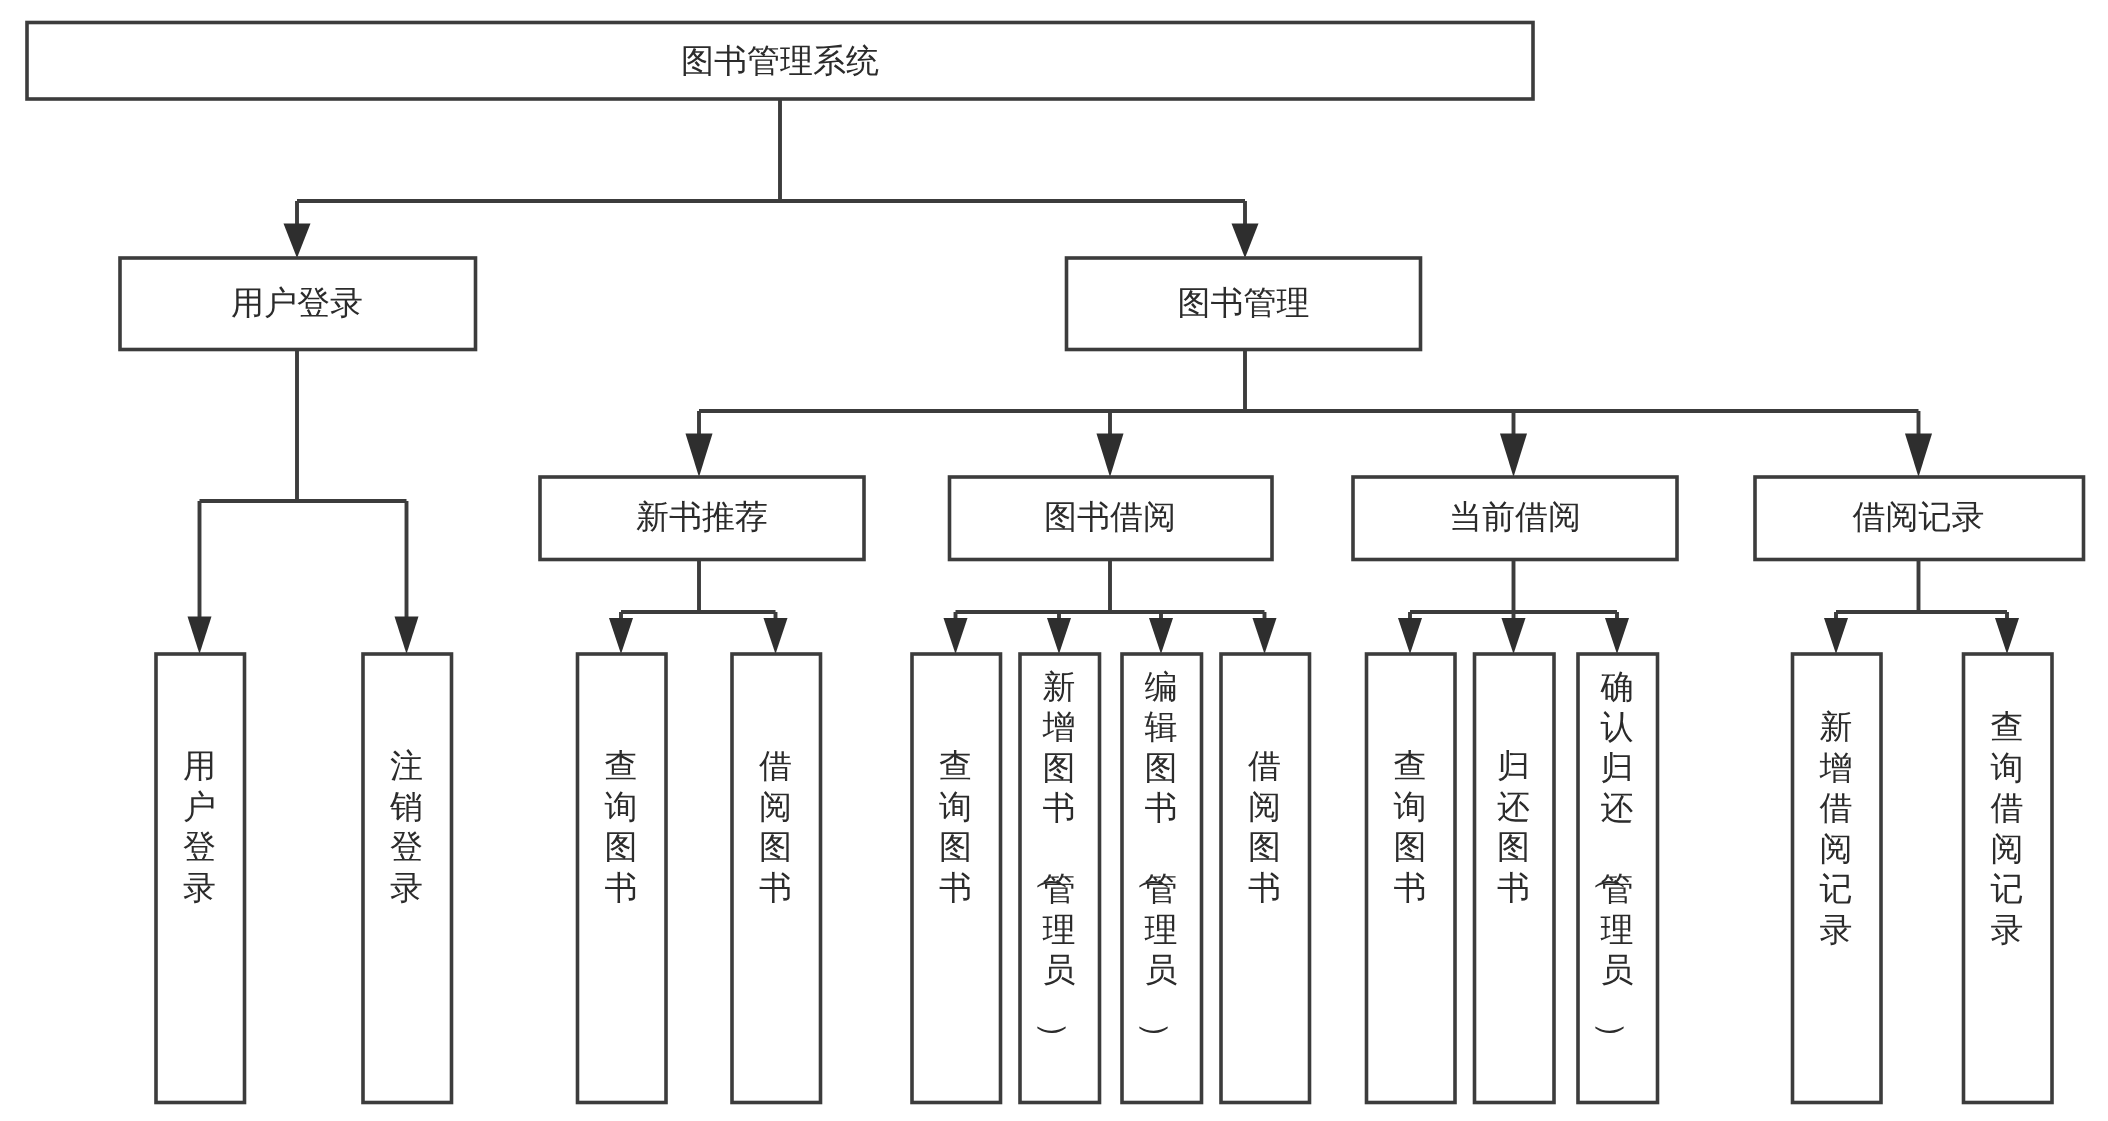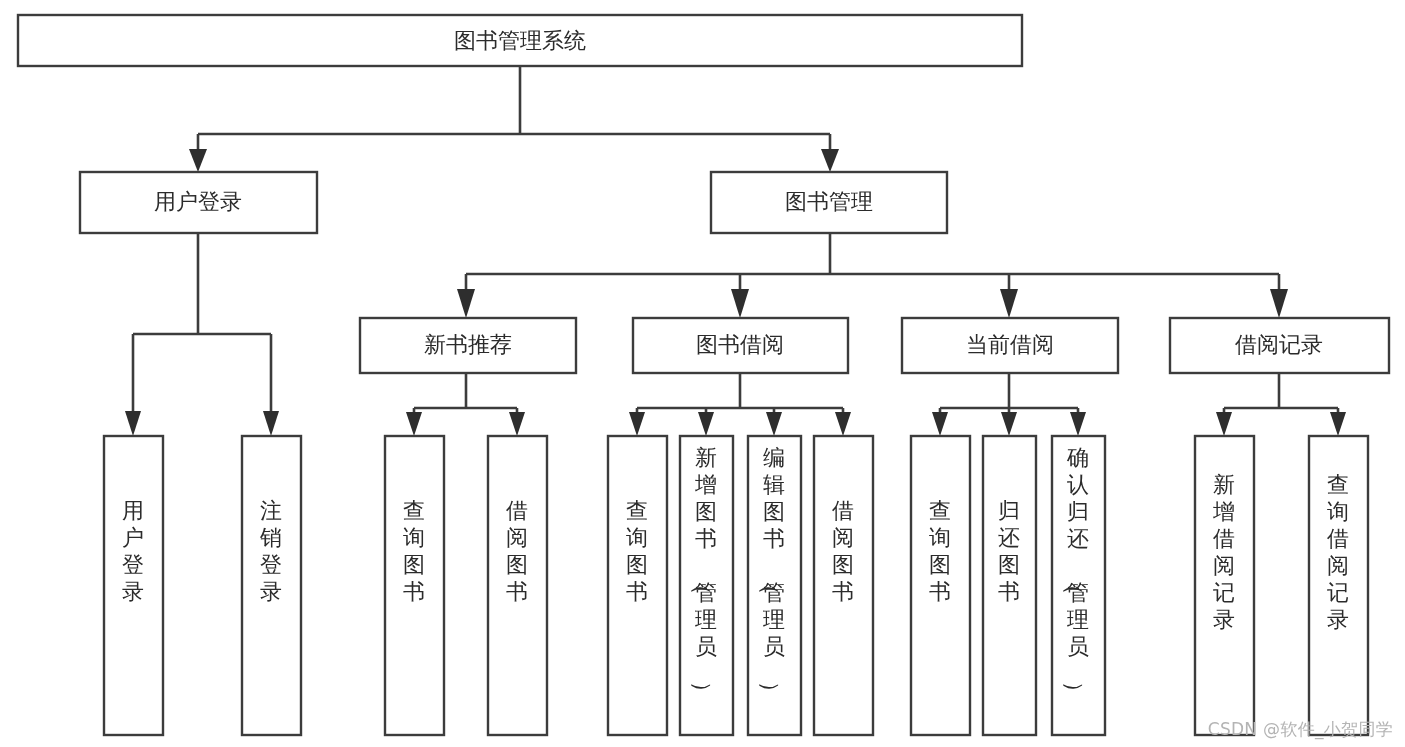--- a/index.html
+++ b/index.html
@@ -231,15 +231,14 @@
       <text class="node-label-vert" x="1224" y="492"><tspan x="1224" y="492">新</tspan><tspan x="1224" y="519">增</tspan><tspan x="1224" y="546">借</tspan><tspan x="1224" y="573">阅</tspan><tspan x="1224" y="600">记</tspan><tspan x="1224" y="627">录</tspan></text>
     </g>
 
     <g>
       <rect class="node-box" x="1309" y="436" width="59" height="299"></rect>
       <text class="node-label-vert" x="1338" y="492"><tspan x="1338" y="492">查</tspan><tspan x="1338" y="519">询</tspan><tspan x="1338" y="546">借</tspan><tspan x="1338" y="573">阅</tspan><tspan x="1338" y="600">记</tspan><tspan x="1338" y="627">录</tspan></text>
     </g>
 
   </svg>
 
-  <div class="watermark">CSDN @软件_小贺同学</div>
 
 </div>
 
 </body></html>

